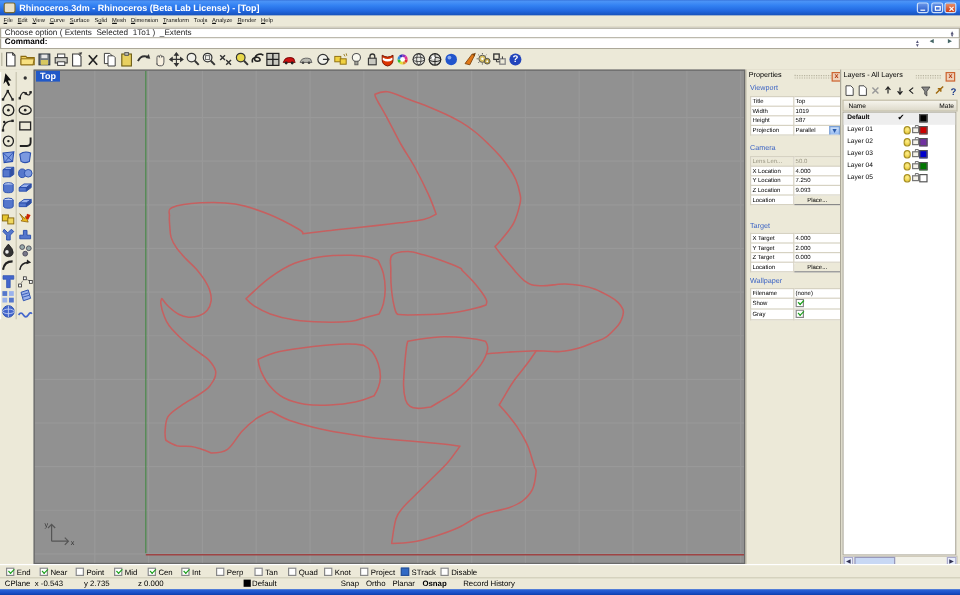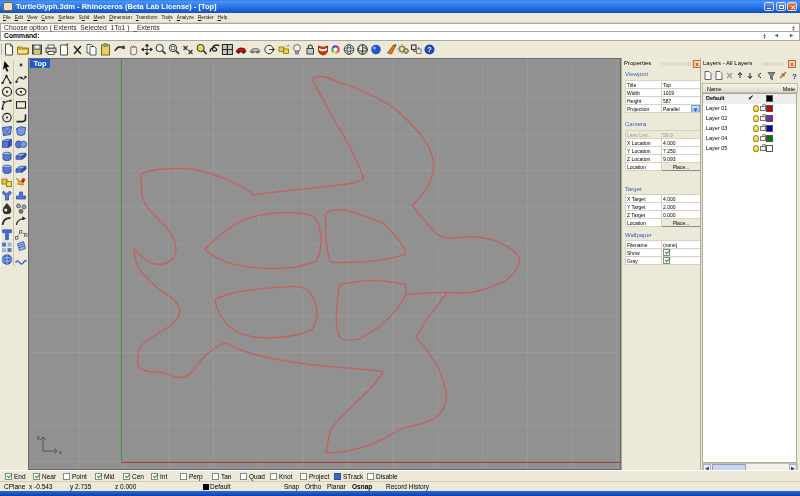--- a/index.html
+++ b/index.html
@@ -49,21 +49,21 @@
 .osit{position:absolute;top:2px;font-size:6.5px;}
 .bulb{position:absolute;left:50px;top:1px;width:6px;height:7px;background:radial-gradient(circle at 50% 35%,#ffef8a,#e8c832);border-radius:50% 50% 40% 40%;border:0.5px solid #a89020;}
 .lock{position:absolute;left:57px;top:2px;width:6px;height:5px;background:#f4f2ea;border:1px solid #777;}
 .lock::after{content:"";position:absolute;left:1px;top:-3px;width:2px;height:2px;border:1px solid #777;border-bottom:none;border-radius:2px 2px 0 0;}
 .sseg{position:absolute;top:1px;height:8px;font-size:6.5px;line-height:8px;}
 
 </style></head>
 <body>
 <div class="abs" id="title">
  <div class="ico"></div>
- <div class="txt">TurtleGlyph.3dm - Rhinoceros (Beta Lab License) - [Top]</div>
+ <div class="txt">Rhinoceros.3dm - Rhinoceros (Beta Lab License) - [Top]</div>
  <div class="wbtn" id="bmin">
       <span style="position:absolute;left:2px;bottom:1px;width:4px;height:1.5px;background:#fff"></span>
     </div>
     <div class="wbtn" id="bmax">
       <span style="position:absolute;left:2px;top:2px;width:5px;height:4px;border:1px solid #fff"></span>
     </div>
     <div class="wbtn" id="bclose">
       <span style="position:absolute;left:0;top:0;width:10px;height:9px;font-size:8px;line-height:9px;font-weight:bold">×</span>
     </div>
 </div>

